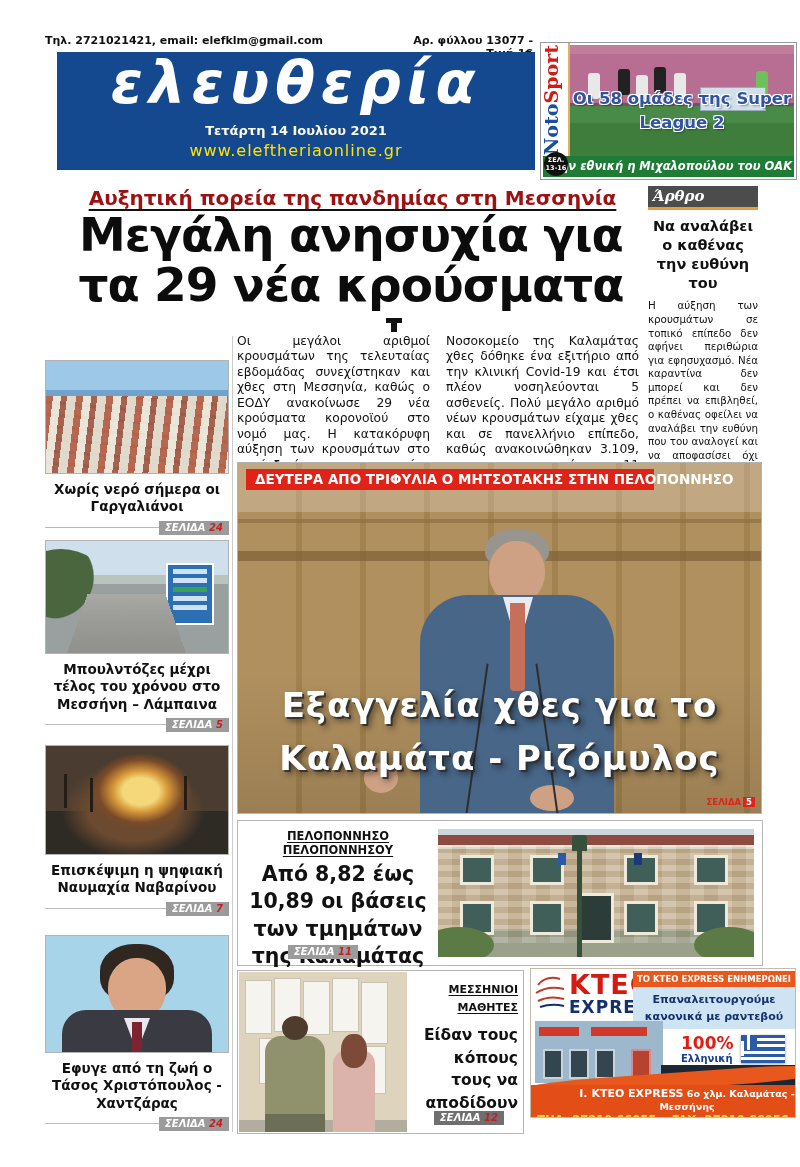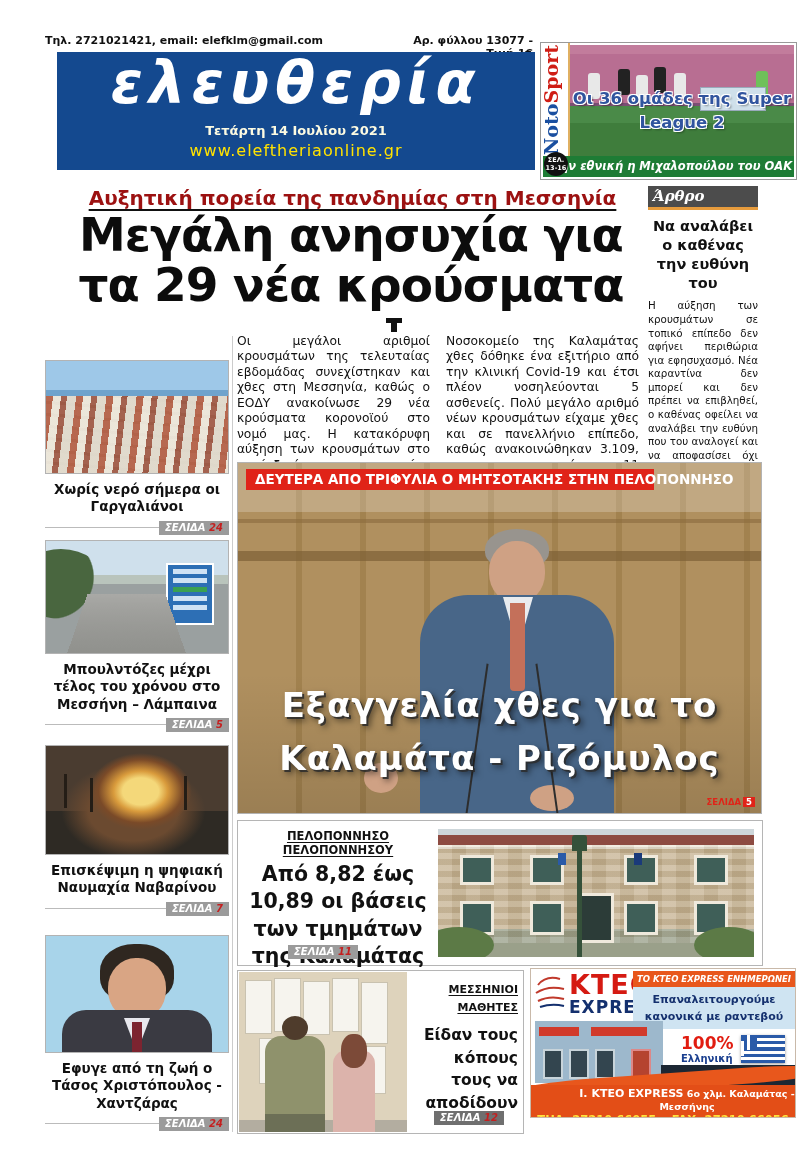--- a/index.html
+++ b/index.html
@@ -158,21 +158,21 @@
   .stu-woman{position:absolute;left:94px;bottom:0;width:42px;height:82px;border-radius:14px 14px 0 0;background:#dcb3ab;}
   .stu-woman::before{content:"";position:absolute;left:50%;top:-16px;transform:translateX(-50%);width:26px;height:34px;border-radius:45%;background:#7c4a38;}
   .stu-text{position:absolute;left:174px;top:10px;width:106px;text-align:right;}
   .stu-kicker{font-size:11px;font-weight:bold;text-decoration:underline;text-underline-offset:2px;line-height:1.6;}
   .stu-head{margin-top:8px;font-size:15.5px;font-weight:bold;line-height:1.45;}
   .stu-badge{position:absolute;left:196px;bottom:8px;}
 
   
   .kteo{left:530px;top:968px;width:266px;height:150px;border:1px solid #c9b9a9;box-sizing:border-box;background:#fff;overflow:hidden;}
   .kteo-banner{position:absolute;right:0;top:2px;width:162px;height:16px;background:#e8571c;color:#fff;
-      font-size:8.5px;font-weight:bold;font-style:italic;text-align:center;line-height:16px;white-space:nowrap;}
+      font-size:8.5px;font-weight:bold;text-align:center;line-height:16px;white-space:nowrap;}
   .kteo-msg{position:absolute;right:0;top:18px;width:162px;height:42px;background:#cfe4f2;color:#14306e;
       font-size:11px;font-weight:bold;text-align:center;line-height:1.55;padding-top:4px;box-sizing:border-box;}
   .kteo-logo1{position:absolute;left:38px;top:0px;color:#d51a12;font-size:27px;font-weight:bold;letter-spacing:1px;}
   .kteo-logo2{position:absolute;left:38px;top:28px;color:#14306e;font-size:17px;font-weight:bold;letter-spacing:1px;}
   .kteo-car{position:absolute;left:3px;top:4px;}
   .kteo-build{position:absolute;left:4px;top:52px;width:128px;height:62px;background:#9db8cc;overflow:hidden;}
   .kb-sign{position:absolute;left:4px;top:6px;height:9px;background:#d13a2a;}
   .kb-win{position:absolute;bottom:4px;width:16px;height:26px;background:#33454f;border:2px solid #c8d4da;}
   .kteo-pct{position:absolute;left:150px;top:64px;color:#e11c10;font-size:17px;font-weight:bold;}
   .kteo-gr1{position:absolute;left:150px;top:84px;color:#1a3f8f;font-size:10px;font-weight:bold;}
@@ -209,21 +209,21 @@
       <div class="player" style="left:48px;top:24px;background:#222"></div>
       <div class="player" style="left:66px;top:30px;background:#e8e8e8"></div>
       <div class="player" style="left:84px;top:22px;background:#222"></div>
       <div class="player" style="left:104px;top:28px;background:#e8e8e8"></div>
       <div class="player" style="right:26px;top:26px;background:#6fc05a"></div>
       <div class="noto-sign"></div>
     </div>
     <div class="noto-strip">
       <div class="noto-vtext"><span class="nblue">Noto</span><span class="nred">Sport</span></div>
     </div>
-    <div class="noto-overlay">Οι 36 ομάδες της Super League 2</div>
+    <div class="noto-overlay">Οι 58 ομάδες της Super League 2</div>
     <div class="noto-green">Στην εθνική η Μιχαλοπούλου του ΟΑΚ</div>
     <div class="noto-badge">
       <span>ΣΕΛ.</span><br>
       <span>13-16</span>
     </div>
   </div>
 
   <div class="b kicker-wrap">
     <span class="kicker">Αυξητική πορεία της πανδημίας στη Μεσσηνία</span>
   </div>

